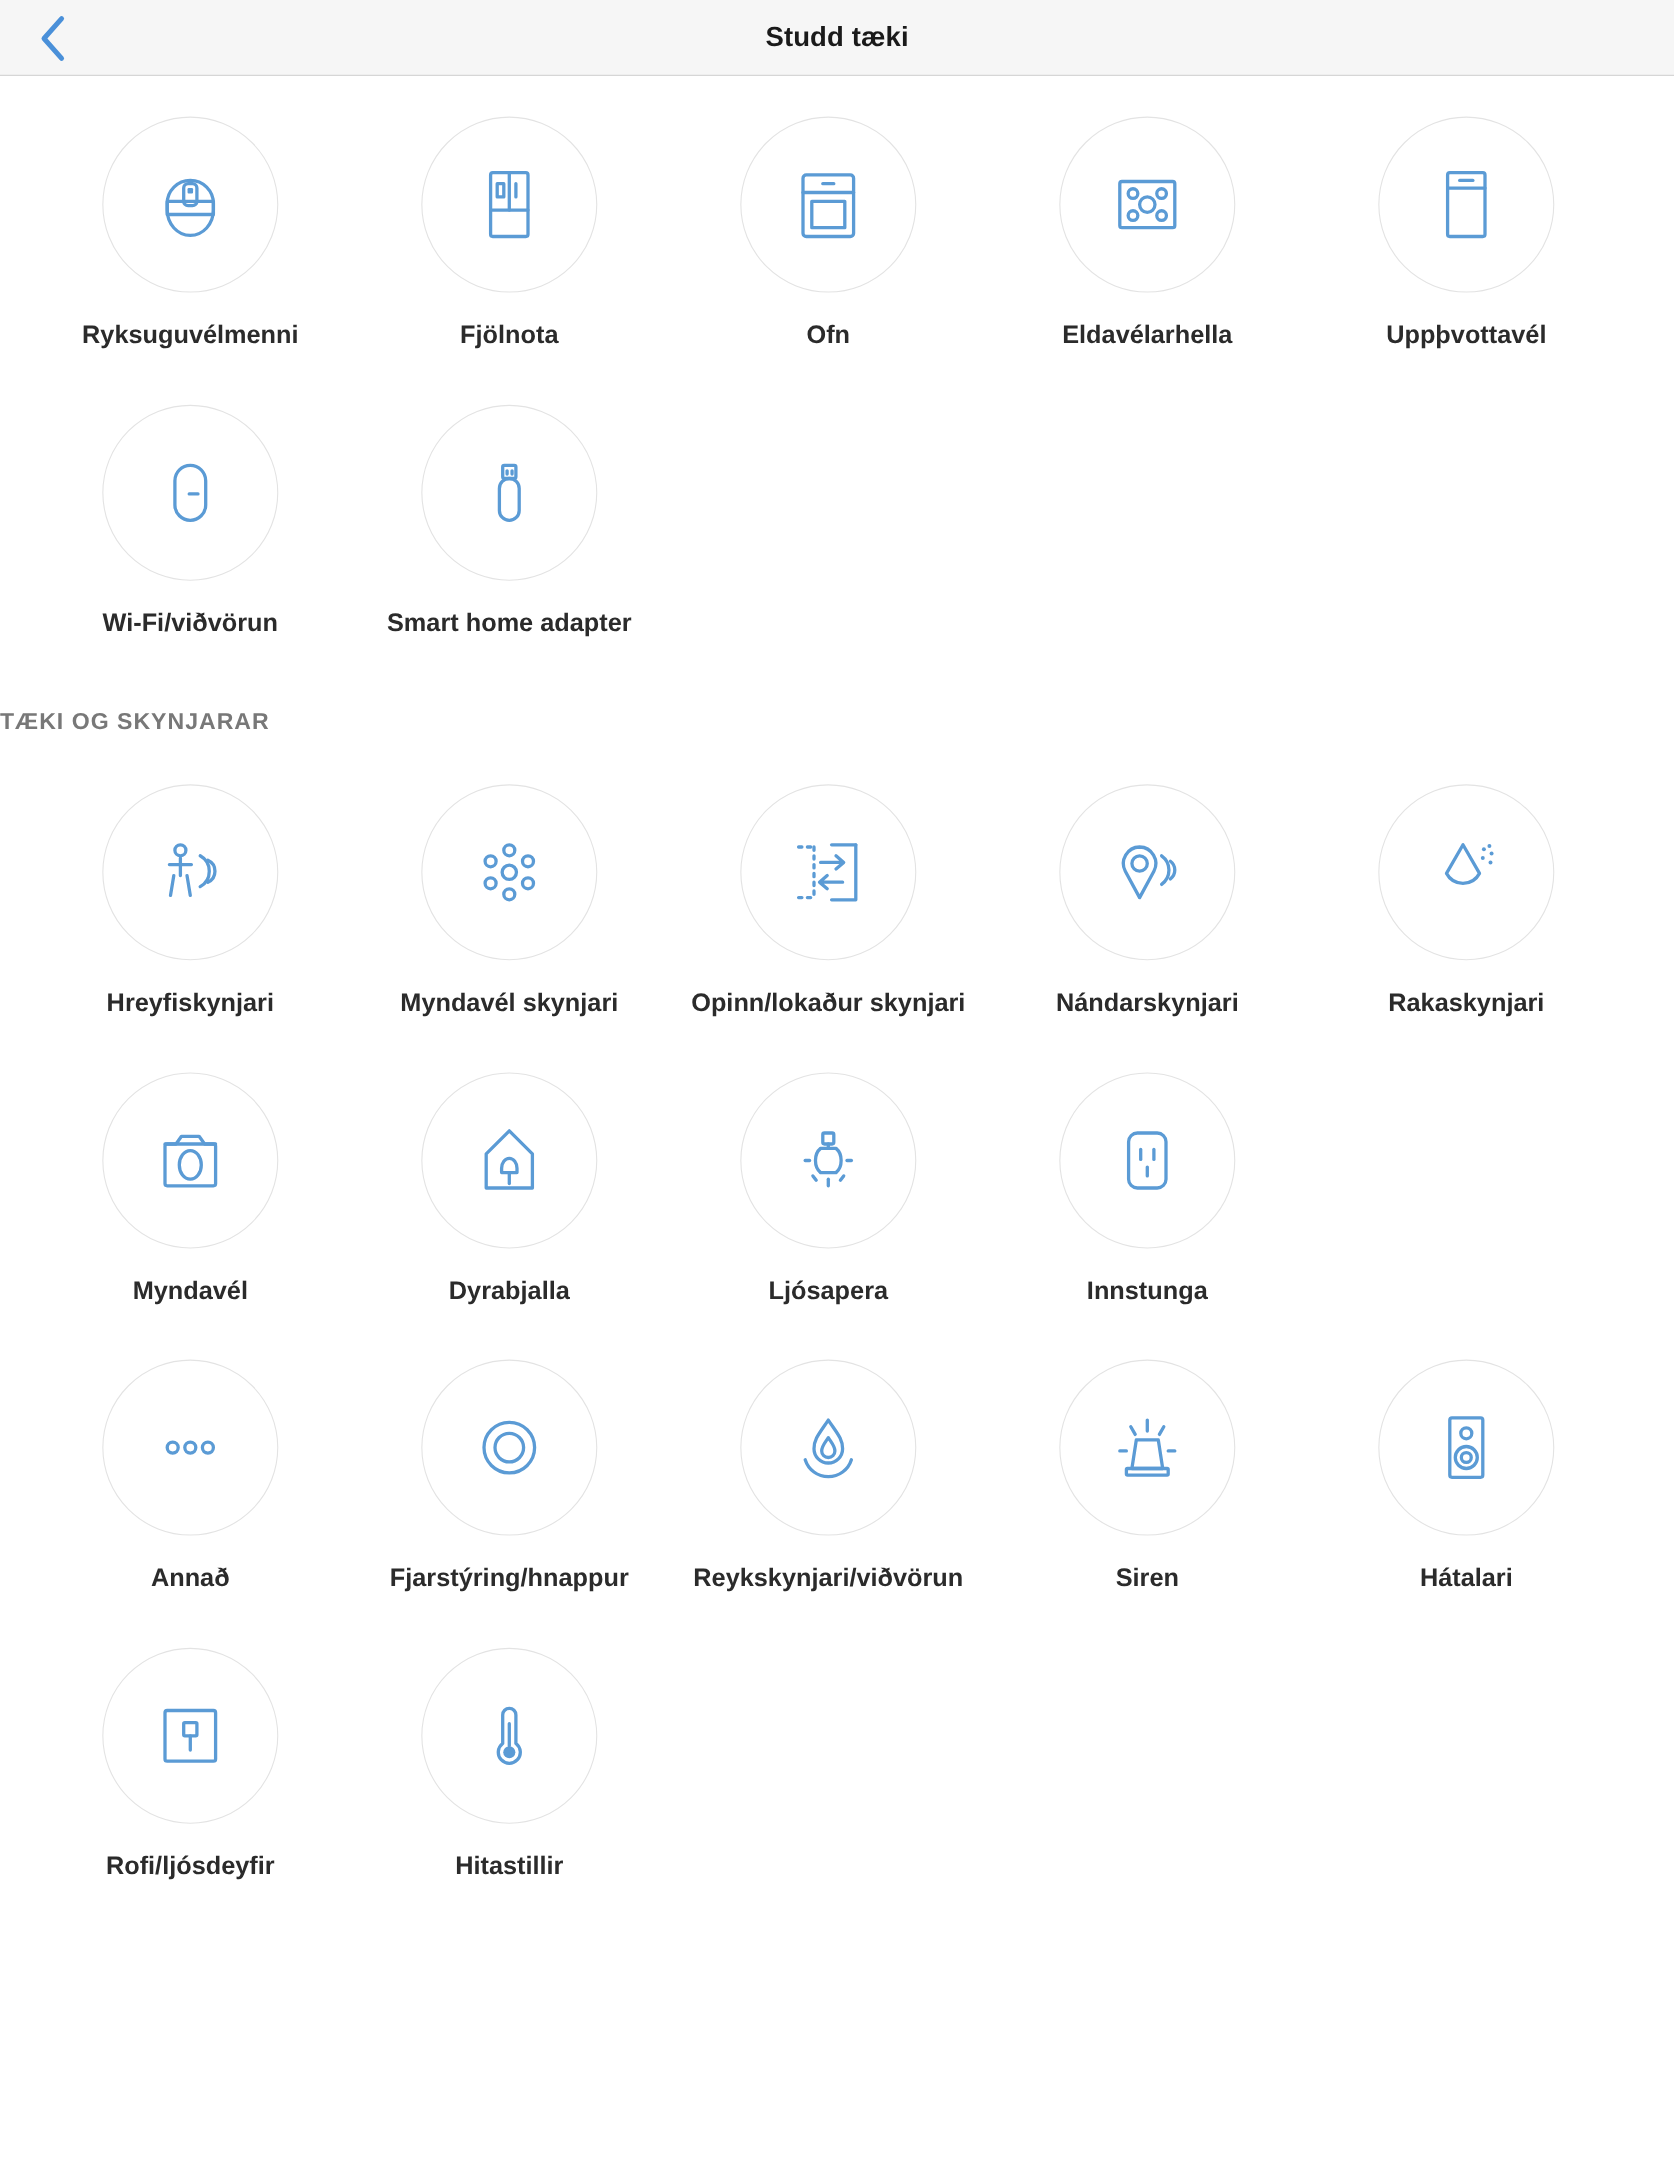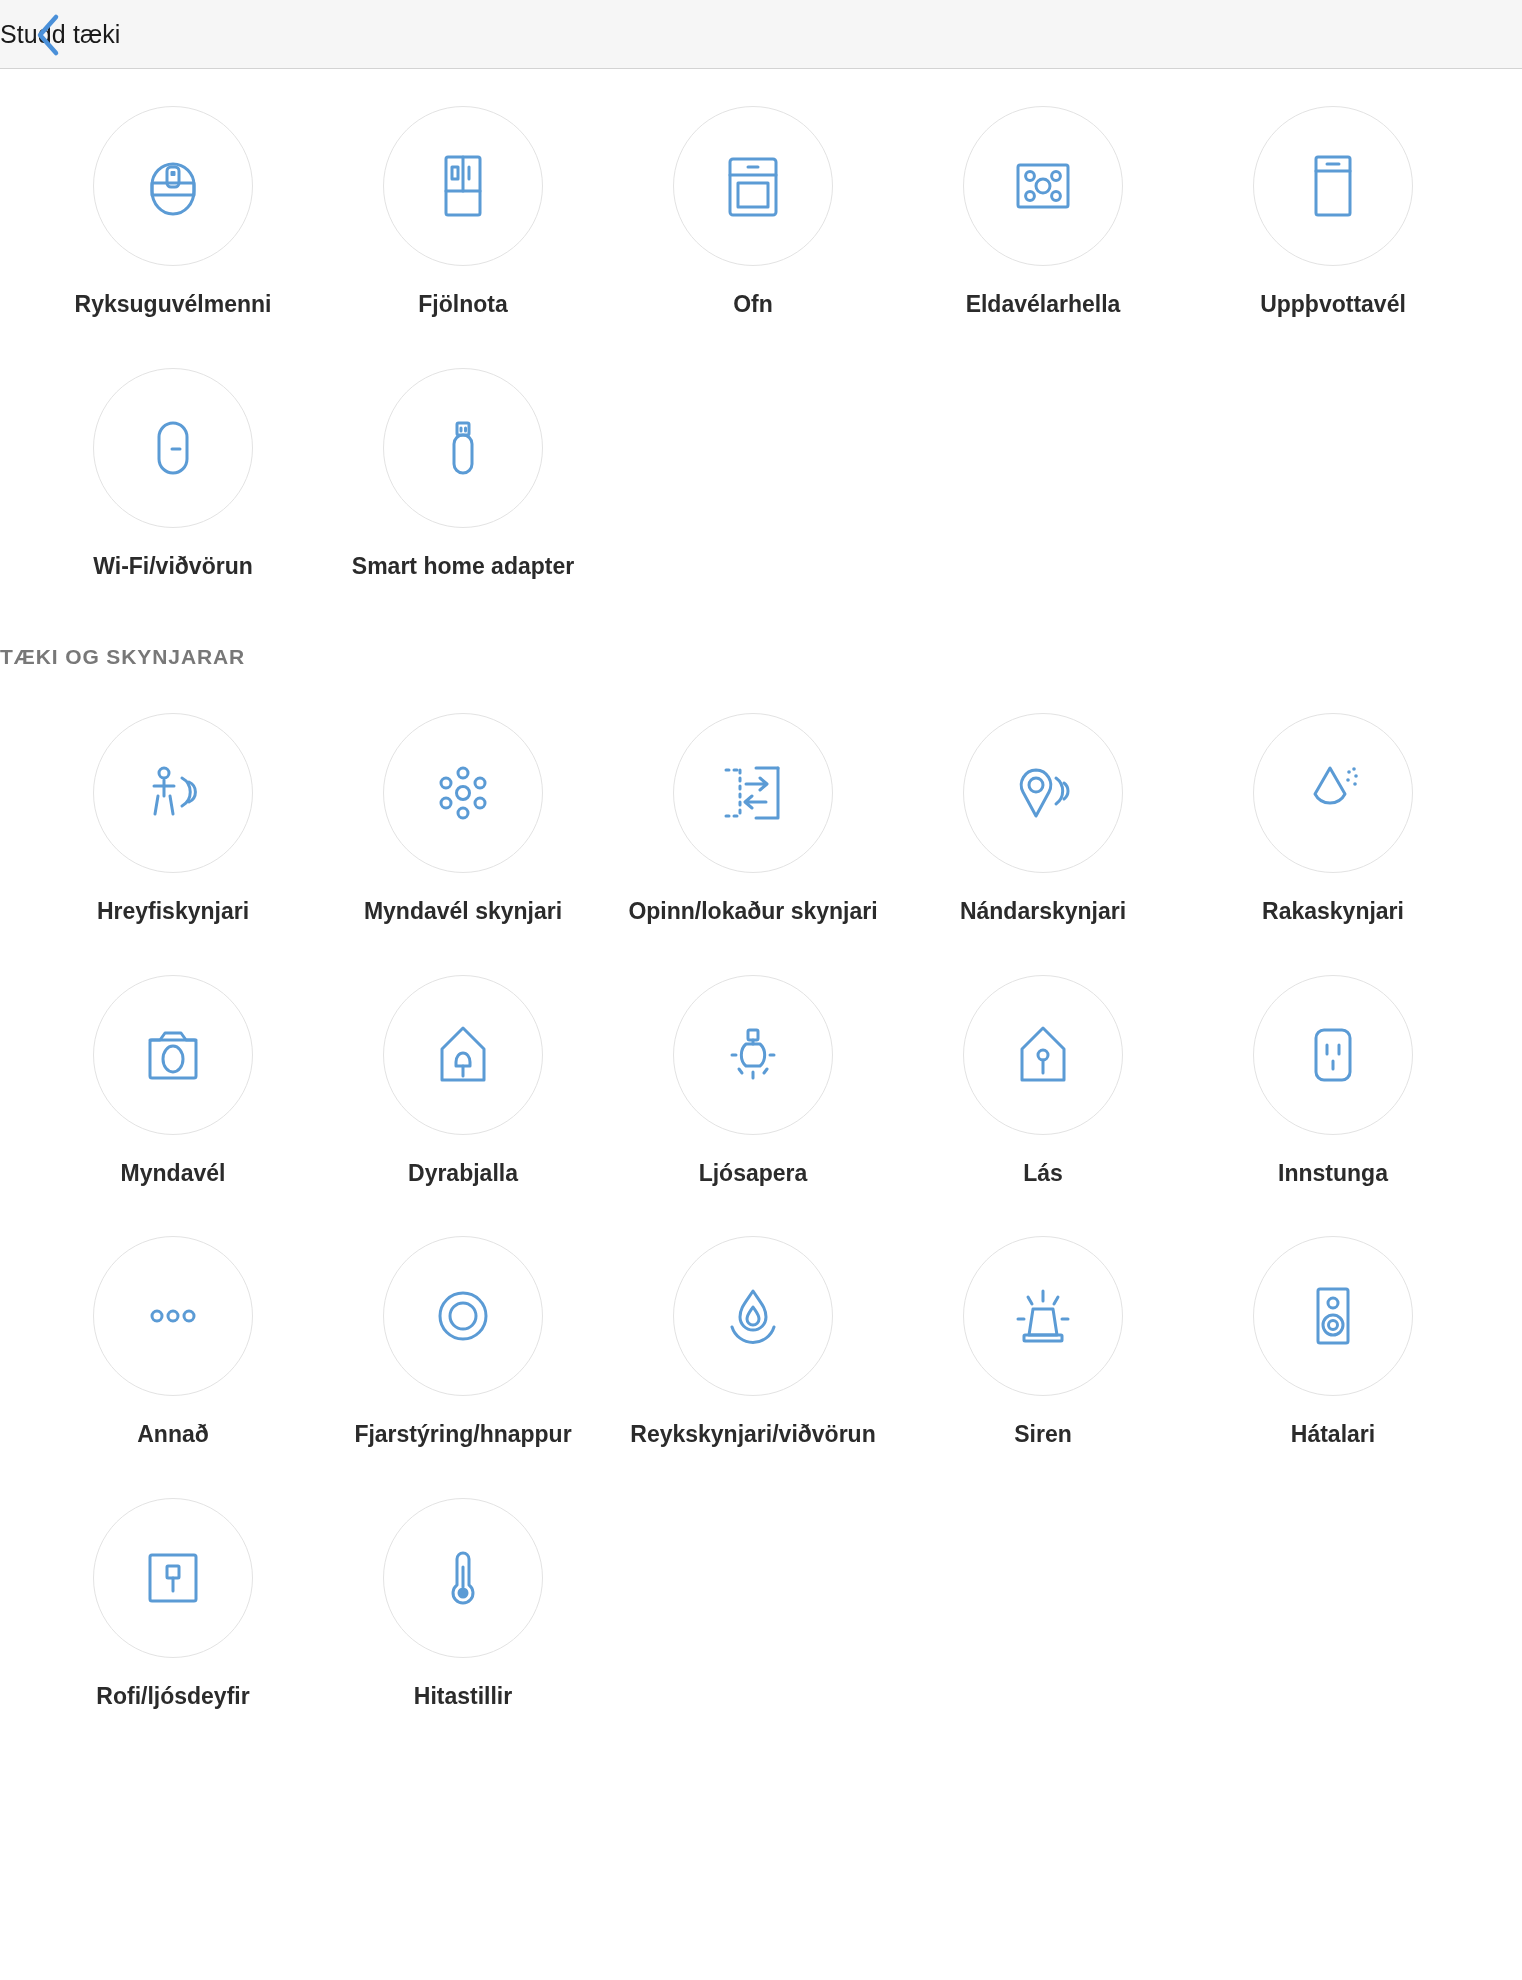--- a/index.html
+++ b/index.html
@@ -38,23 +38,23 @@
     height: 69px;
     width: 60px;
     display: flex;
     align-items: center;
     justify-content: center;
     cursor: pointer;
   }
   .back-btn svg { display: block; }
   .nav-title {
     width: 100%;
-    text-align: left;
+    text-align: center;
     font-size: 25px;
-    font-weight: normal;
+    font-weight: bold;
     color: #1a1a1a;
     letter-spacing: 0.1px;
   }
 
   
   .content {
     position: absolute;
     top: 0; left: 0;
     width: 1522px;
     height: 1980px;
@@ -318,30 +318,20 @@
               <rect x="32" y="12" width="10" height="10" rx="1.5" stroke="#5b9bd5" fill="none" stroke-width="3" stroke-linecap="round" stroke-linejoin="round"></rect>
               <line x1="37" y1="22" x2="37" y2="26" stroke="#5b9bd5" fill="none" stroke-width="3" stroke-linecap="round" stroke-linejoin="round"></line>
               <line x1="16" y1="37" x2="20" y2="37" stroke="#5b9bd5" fill="none" stroke-width="3" stroke-linecap="round" stroke-linejoin="round"></line>
               <line x1="54" y1="37" x2="58" y2="37" stroke="#5b9bd5" fill="none" stroke-width="3" stroke-linecap="round" stroke-linejoin="round"></line>
               <line x1="37" y1="54" x2="37" y2="60" stroke="#5b9bd5" fill="none" stroke-width="3" stroke-linecap="round" stroke-linejoin="round"></line>
               <line x1="23" y1="51" x2="26" y2="55" stroke="#5b9bd5" fill="none" stroke-width="3" stroke-linecap="round" stroke-linejoin="round"></line>
               <line x1="51" y1="51" x2="48" y2="55" stroke="#5b9bd5" fill="none" stroke-width="3" stroke-linecap="round" stroke-linejoin="round"></line>
             </svg>
           </div>
           <div class="cell-label">Ljósapera</div>
-        </div>
-        <div class="cell">
-          <div class="bubble">
-            <svg width="74" height="74" viewBox="0 0 74 74">
-              <path d="M37 10 L58 31 v31 H16 V31 z" stroke="#5b9bd5" fill="none" stroke-width="3" stroke-linecap="round" stroke-linejoin="round"></path>
-              <circle cx="37" cy="37" r="5" stroke="#5b9bd5" fill="none" stroke-width="3" stroke-linecap="round" stroke-linejoin="round"></circle>
-              <line x1="37" y1="42" x2="37" y2="55" stroke="#5b9bd5" fill="none" stroke-width="3" stroke-linecap="round" stroke-linejoin="round"></line>
-            </svg>
-          </div>
-          <div class="cell-label">Lás</div>
         </div>
         <div class="cell">
           <div class="bubble">
             <svg width="74" height="74" viewBox="0 0 74 74">
               <rect x="20" y="12" width="34" height="50" rx="8" stroke="#5b9bd5" fill="none" stroke-width="3" stroke-linecap="round" stroke-linejoin="round"></rect>
               <line x1="31" y1="27" x2="31" y2="36" stroke="#5b9bd5" fill="none" stroke-width="3" stroke-linecap="round" stroke-linejoin="round"></line>
               <line x1="43" y1="27" x2="43" y2="36" stroke="#5b9bd5" fill="none" stroke-width="3" stroke-linecap="round" stroke-linejoin="round"></line>
               <path d="M37 43 v8" stroke="#5b9bd5" fill="none" stroke-width="3" stroke-linecap="round" stroke-linejoin="round"></path>
             </svg>
           </div>

